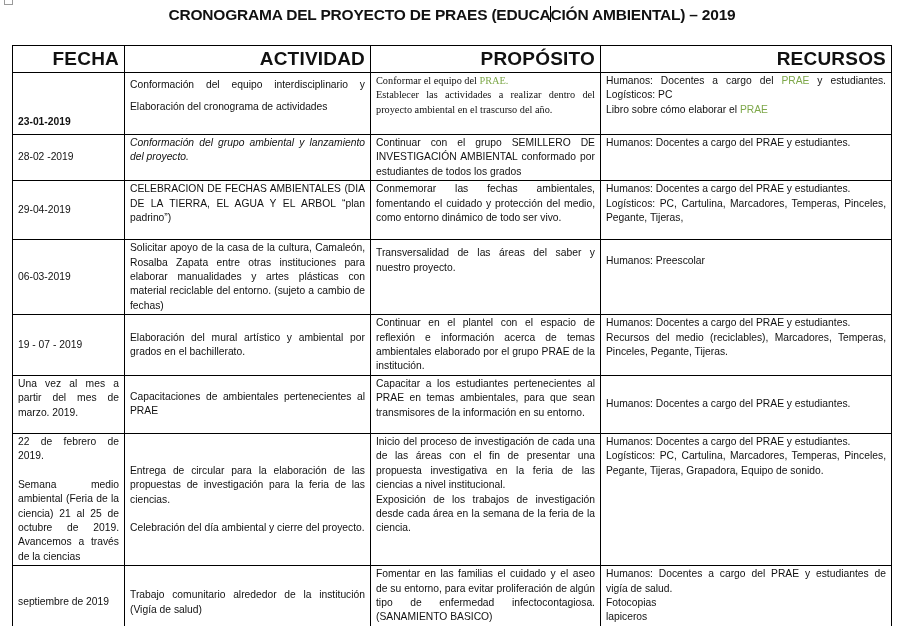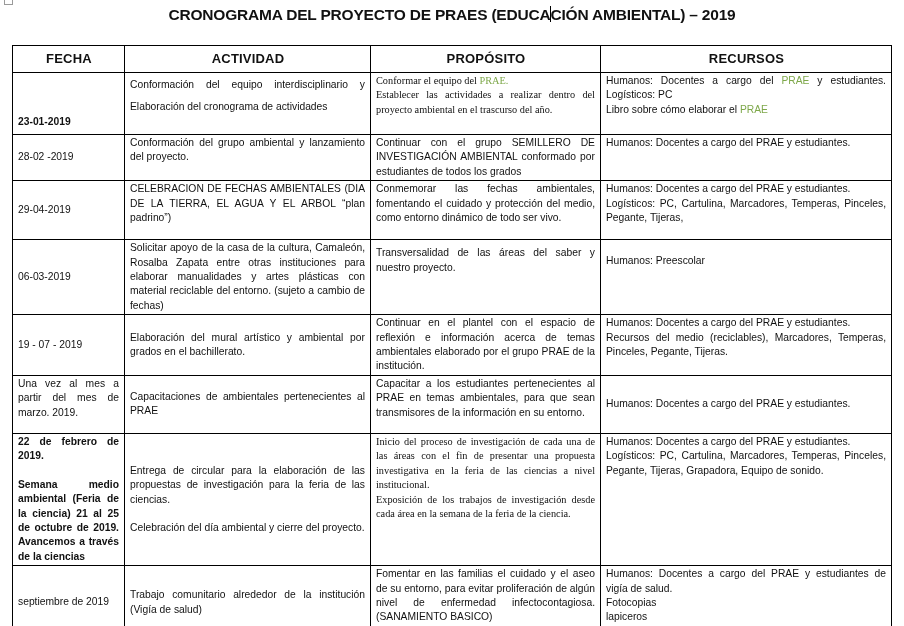--- a/index.html
+++ b/index.html
@@ -21,21 +21,21 @@
   table.schedule {
     position: absolute; left: 12px; top: 45px; width: 880px;
     border-collapse: collapse; table-layout: fixed;
     font-size: 10.3px; line-height: 14.4px;
   }
   table.schedule td, table.schedule th {
     border: 1px solid #000; vertical-align: middle; padding: 1px 5px 1px 5px;
     text-align: justify; overflow: hidden;
   }
   table.schedule th {
-    text-align: center; font-size: 13px; font-weight: bold; height: 24px;
+    text-align: right; font-size: 19px; font-weight: bold; height: 24px;
     letter-spacing: 0.2px; padding-left: 6px;
   }
   .col-fecha { width: 112px; }
   .col-act { width: 246px; }
   .col-prop { width: 230px; }
   .col-rec { width: auto; }
   .cell-line { display: block; }
   .prae { color: #7ea84a; }
   .bold { font-weight: bold; }
   .justify-last { text-align-last: justify; }
@@ -78,21 +78,21 @@
       <span class="cell-line">Establecer las actividades a realizar dentro del proyecto ambiental en el trascurso del año.</span>
     </td>
     <td style="vertical-align:top;">
       <span class="cell-line"><span>Humanos: Docentes a cargo del </span><span class="prae">PRAE</span><span> y estudiantes.  Logísticos: PC</span></span>
       <span class="cell-line"><span>Libro sobre cómo elaborar el </span><span class="prae">PRAE</span></span>
     </td>
   </tr>
 
   <tr style="height:44px">
     <td><span>28-02 -2019</span></td>
-    <td style="vertical-align:top;">
+    <td style="vertical-align:top;font-style:italic;">
           <span class="cell-line">Conformación del grupo ambiental y lanzamiento del proyecto.</span>
         </td>
     <td style="vertical-align:top;">
           <span class="cell-line">Continuar con el grupo SEMILLERO DE INVESTIGACIÓN AMBIENTAL conformado por estudiantes de todos los grados</span>
         </td>
     <td style="vertical-align:top;">
           <span class="cell-line">Humanos: Docentes a cargo del PRAE y estudiantes.</span>
         </td>
   </tr>
 
@@ -144,47 +144,47 @@
         </td>
     <td style="vertical-align:top;">
           <span class="cell-line">Capacitar a los estudiantes pertenecientes al PRAE en temas ambientales, para que sean transmisores de la información en su entorno.</span>
         </td>
     <td>
           <span class="cell-line">Humanos: Docentes a cargo del PRAE y estudiantes.</span>
         </td>
   </tr>
 
   <tr style="height:118px">
-    <td style="vertical-align:top;font-weight:bold;">
+    <td style="vertical-align:top;">
       <span class="cell-line">22 de febrero de 2019.</span>
       <span class="spacer"></span>
       <span class="cell-line">Semana medio ambiental (Feria de la ciencia) 21 al 25 de octubre de 2019. Avancemos a través de la ciencias</span>
     </td>
     <td>
       <span class="cell-line">Entrega de circular para la elaboración de las propuestas de investigación para la feria de las ciencias.</span>
       <span class="spacer"></span>
       <span class="cell-line">Celebración del día ambiental y cierre del proyecto.</span>
     </td>
-    <td style="vertical-align:top;font-family:Liberation Serif, serif;">
+    <td style="vertical-align:top;">
       <span class="cell-line">Inicio del proceso de investigación de cada una de las áreas con el fin de presentar  una propuesta investigativa en la feria de las ciencias a nivel institucional.</span>
       <span class="cell-line">Exposición de los trabajos de investigación desde cada área en la semana de la feria de la ciencia.</span>
     </td>
     <td style="vertical-align:top;">
       <span class="cell-line">Humanos: Docentes a cargo del PRAE y estudiantes.</span>
       <span class="cell-line">Logísticos: PC, Cartulina, Marcadores, Temperas, Pinceles, Pegante, Tijeras, Grapadora, Equipo de sonido.</span>
     </td>
   </tr>
 
   <tr style="height:74px">
     <td><span>septiembre de 2019</span></td>
     <td>
           <span class="cell-line">Trabajo comunitario alrededor de la institución (Vigía de salud)</span>
         </td>
     <td style="vertical-align:top;">
-          <span class="cell-line">Fomentar en las familias el cuidado y el aseo de su entorno, para evitar proliferación de algún nivel de enfermedad infectocontagiosa. (SANAMIENTO BASICO)</span>
+          <span class="cell-line">Fomentar en las familias el cuidado y el aseo de su entorno, para evitar proliferación de algún tipo de enfermedad infectocontagiosa. (SANAMIENTO BASICO)</span>
         </td>
     <td style="vertical-align:top;">
       <span class="cell-line">Humanos: Docentes a cargo del PRAE y estudiantes de vigía de salud.</span>
       <span class="cell-line">Fotocopias</span>
       <span class="cell-line">lapiceros</span>
     </td>
   </tr>
 </tbody>
   </table>
 

